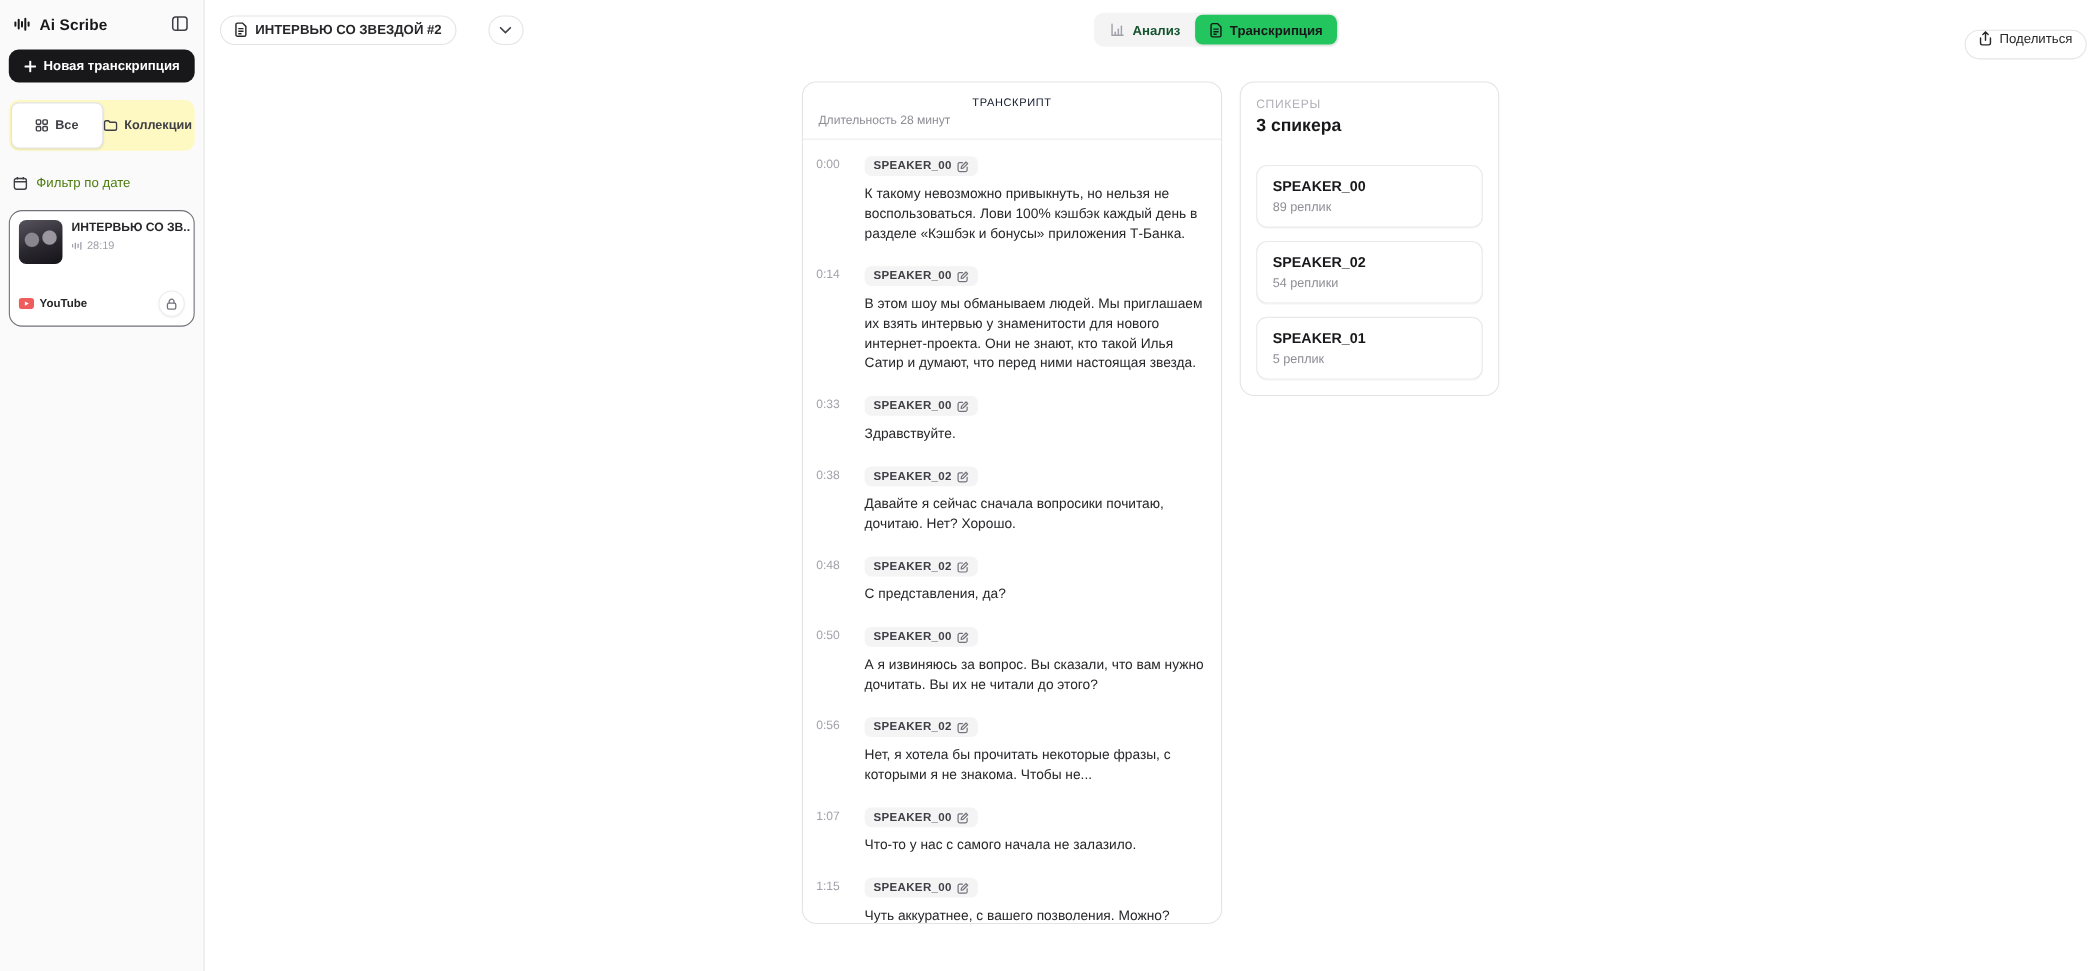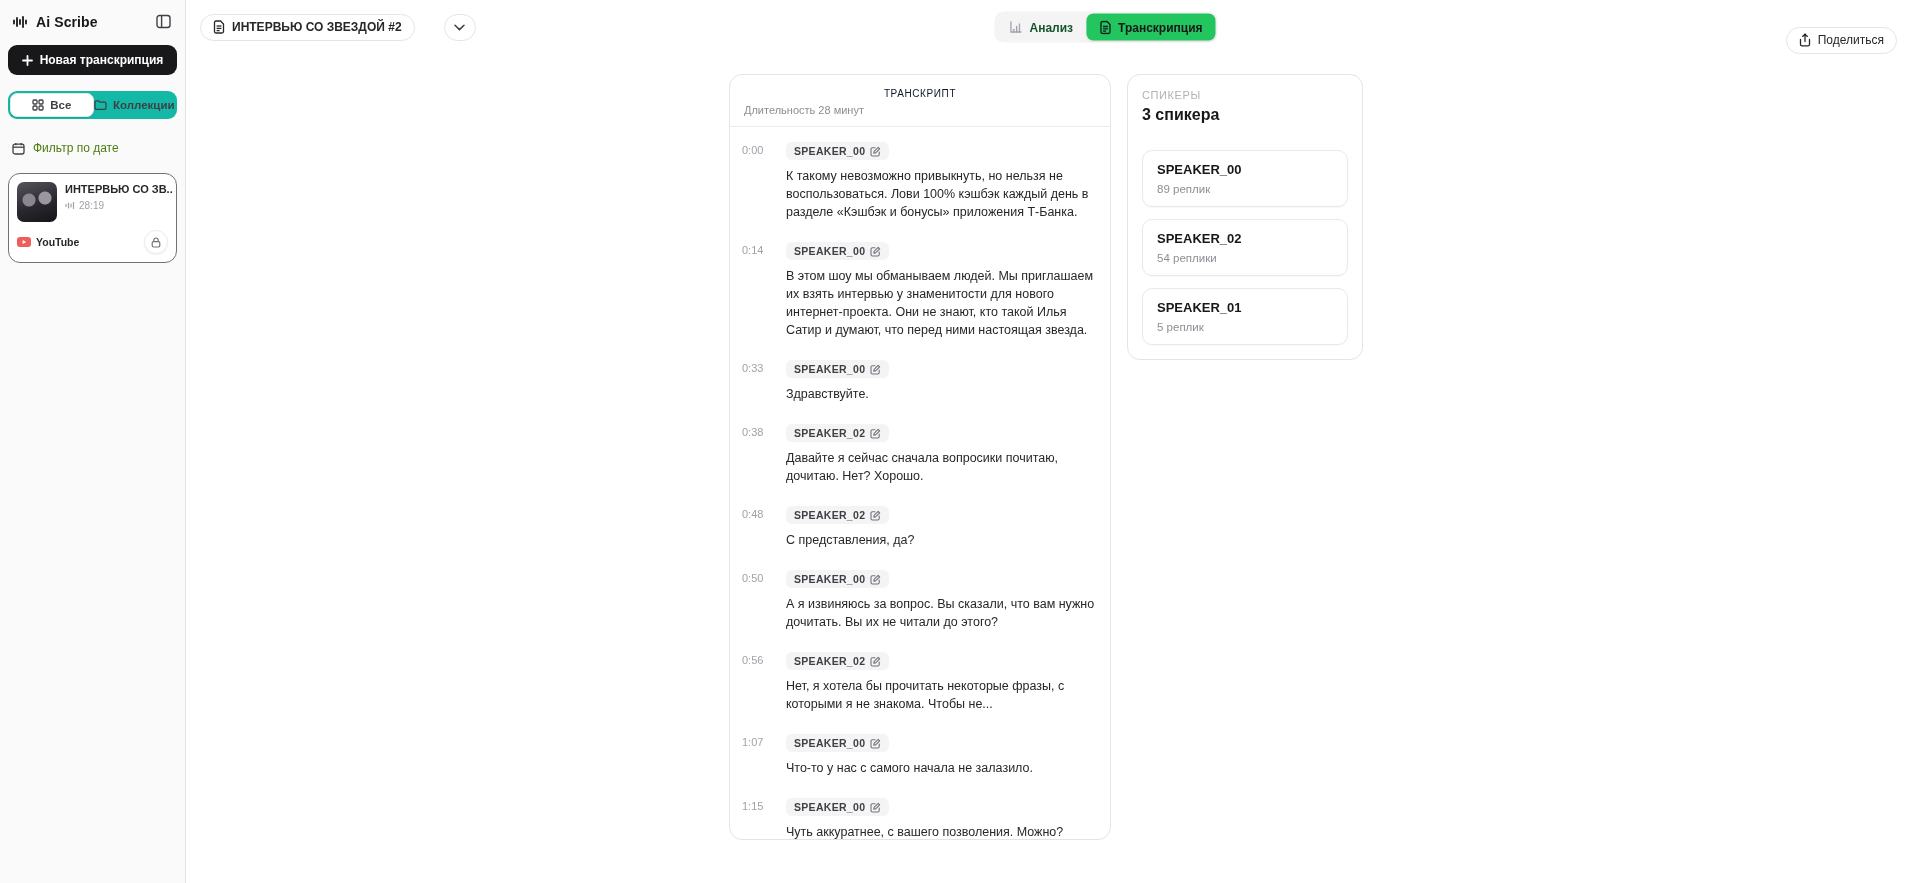--- a/index.html
+++ b/index.html
@@ -19,22 +19,22 @@
   .sb-header { display:flex; align-items:center; gap:8px; padding:0 4px 14px 4px; }
   .sb-logo-title { font-size:14px; font-weight:bold; letter-spacing:.1px; flex:1; }
   .sb-collapse { background:none; border:none; cursor:pointer; color:#3f3f46; padding:2px; }
   .new-btn {
     display:flex; align-items:center; justify-content:center; gap:7px;
     background:#18181b; color:#fff; border:none; border-radius:9px;
     height:30px; width:100%; font-size:12px; font-weight:bold; cursor:pointer;
     font-family:inherit;
   }
   .seg {
-    margin-top:16px; background:#14b8a6; border-radius:9px; padding:2px;
-    display:flex; height:28px;
+    margin-top:16px; background:#fef9c3; border-radius:9px; padding:2px;
+    display:flex; height:46px;
   }
   .seg-item {
     flex:1; display:flex; align-items:center; justify-content:center; gap:6px;
     font-size:11.5px; font-weight:bold; color:#3f3f46; border:none; background:transparent;
     border-radius:7px; cursor:pointer; font-family:inherit;
   }
   .seg-item.active { background:#ffffff; box-shadow:0 1px 2px rgba(0,0,0,.08); border:1px solid #e4e4e7; }
   .filter-row {
     margin-top:18px; display:flex; align-items:center; gap:8px;
     font-size:12px; color:#4d7c0f; padding:4px; cursor:pointer;
@@ -49,21 +49,21 @@
     background:
       radial-gradient(circle at 30% 45%, #8a8690 0 6px, transparent 7px),
       radial-gradient(circle at 70% 40%, #9b97a0 0 6px, transparent 7px),
       linear-gradient(160deg,#57545e 0%, #2b2930 55%, #141317 100%);
   }
   .item-title {
     font-size:11px; font-weight:bold; color:#27272a; line-height:1.3;
     white-space:nowrap; overflow:hidden; max-width:108px;
   }
   .item-dur { display:flex; align-items:center; gap:4px; margin-top:4px; color:#a1a1aa; font-size:10px; }
-  .item-bottom { display:flex; align-items:center; margin-top:8px; }
+  .item-bottom { display:flex; align-items:center; margin-top:24px; }
   .yt-label { display:flex; align-items:center; gap:5px; font-size:10.5px; font-weight:bold; color:#27272a; }
   .lock-circle {
     margin-left:auto; width:24px; height:24px; border-radius:50%;
     background:#fff; border:1px solid #ececee; box-shadow:0 1px 2px rgba(0,0,0,.06);
     display:flex; align-items:center; justify-content:center; color:#71717a;
   }
 
   
   .main { flex:1; display:flex; flex-direction:column; min-width:0; }
   .topbar { height:54px; flex:none; display:flex; align-items:center; position:relative; padding:0 9px 0 14px;gap:21px; }
@@ -80,21 +80,21 @@
   .tabs {
     position:absolute; left:50%; top:50%; transform:translate(calc(-50% + 60px),-50%);
     background:#f4f4f5; border-radius:9px; padding:2px; display:flex; height:31px;
   }
   .tab {
     display:flex; align-items:center; gap:7px; padding:0 13px; border:none; background:transparent;
     font-size:12px; font-weight:bold; color:#14532d; border-radius:7px; cursor:pointer; font-family:inherit;
   }
   .tab.active { background:#22c55e; color:#18181b; box-shadow:0 1px 2px rgba(0,0,0,.08); }
   .share-btn {
-    margin-left:auto; display:flex; align-items:center; gap:7px; height:27px; padding:0 12px;
+    margin-left:auto; display:flex; align-items:flex-start; gap:7px; height:27px; padding:0 12px;
     border:1px solid #e4e4e7; border-radius:14px; background:#fff;
     font-size:12px; color:#27272a; cursor:pointer; font-family:inherit;margin-top:26px;
   }
 
   .content { flex:1; display:flex; justify-content:center; align-items:flex-start; gap:16px; padding-top:20px; }
   .panel { background:#fff; border:1px solid #e4e4e7; border-radius:13px; }
 
   
   .transcript-panel { width:382px; height:766px; overflow:hidden; display:flex; flex-direction:column; }
   .tr-head { padding:13px 14px 10px; border-bottom:1px solid #ececee; }

